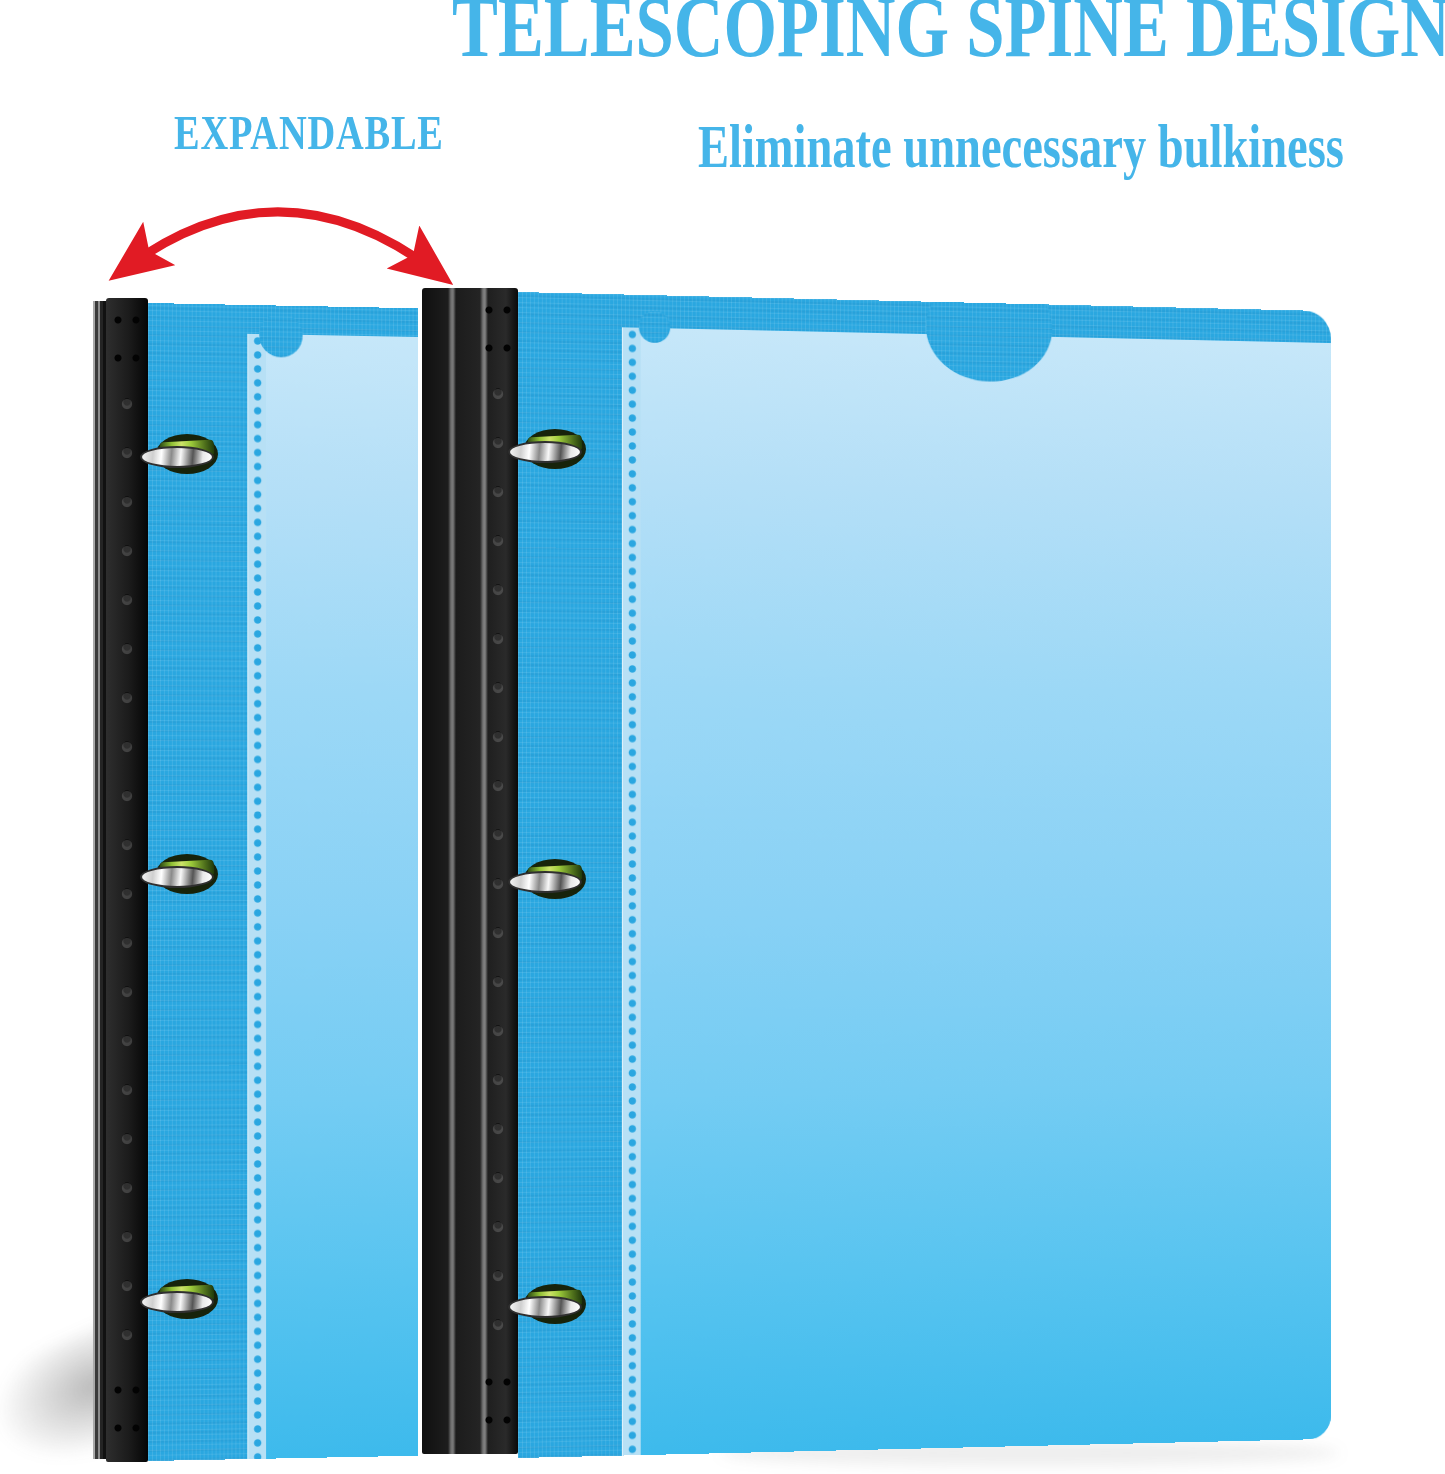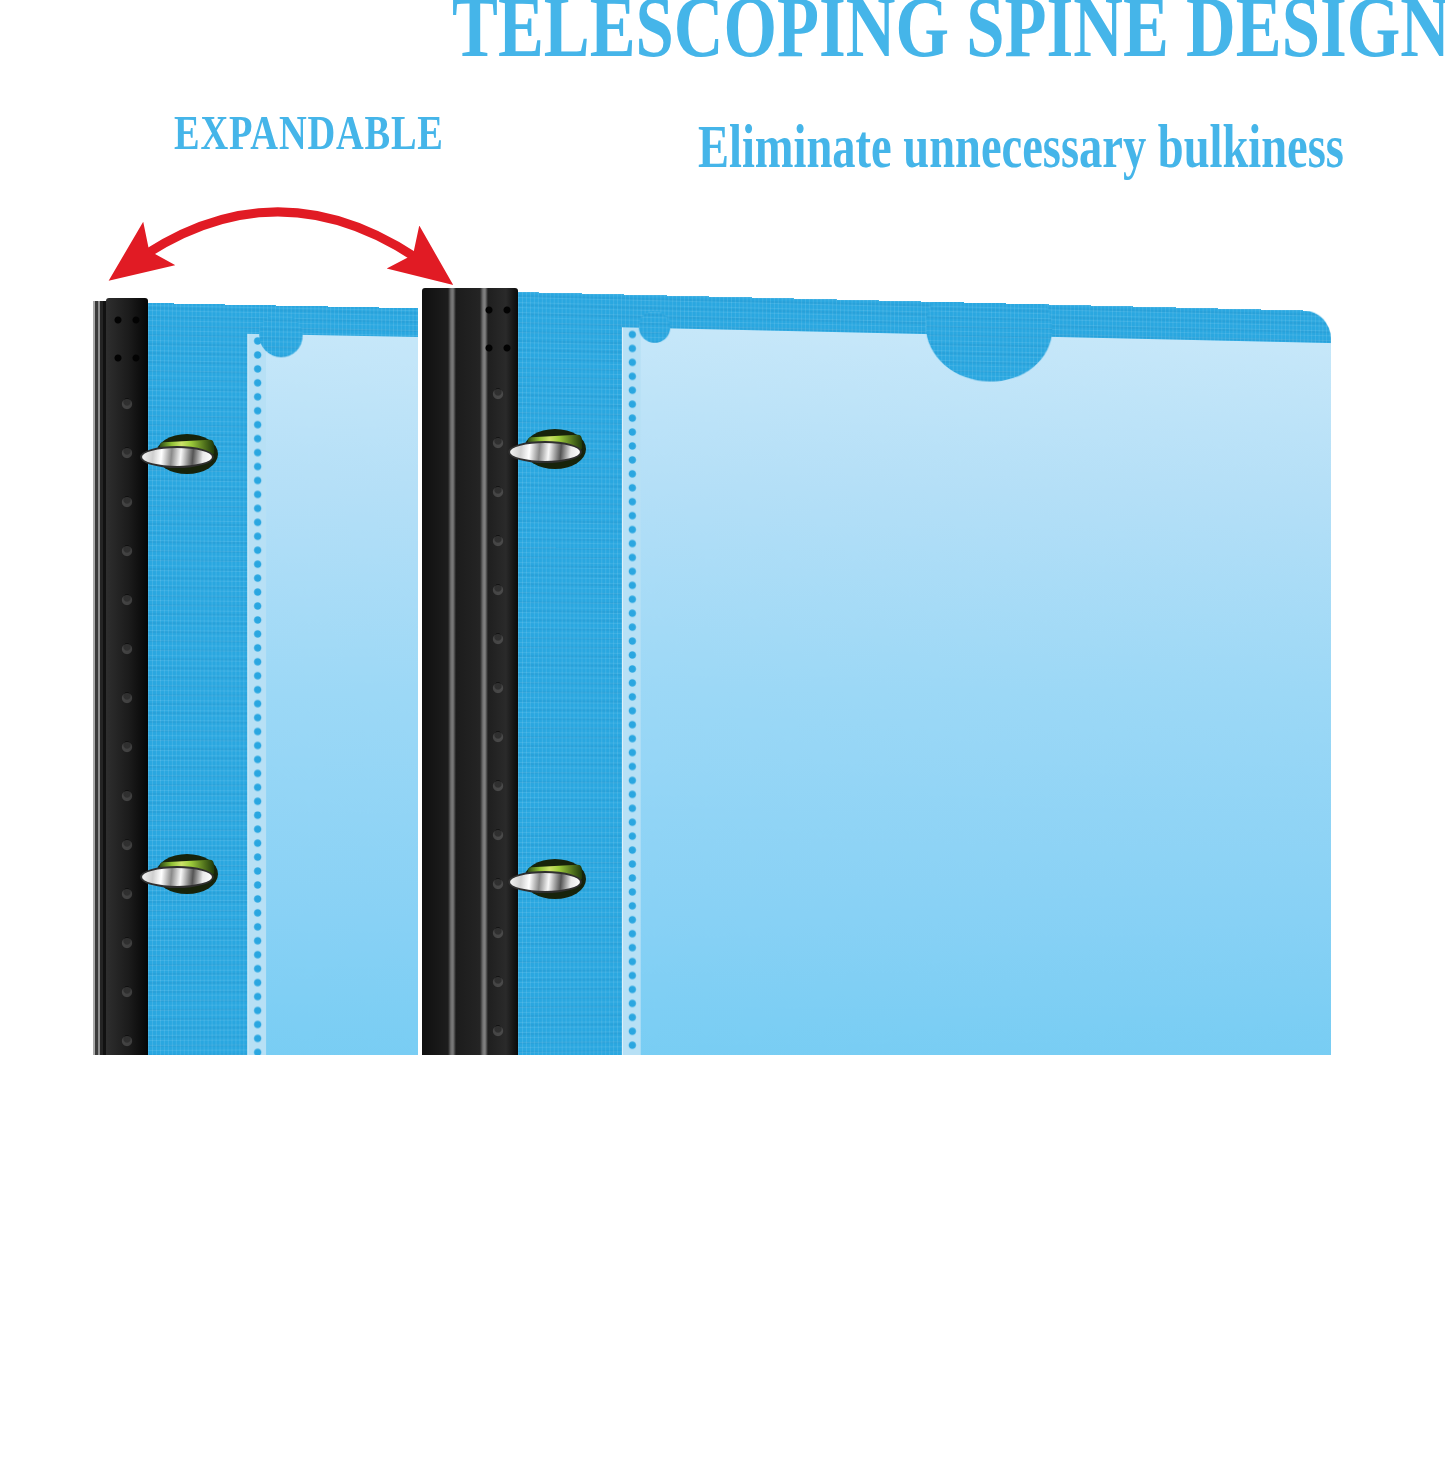--- a/index.html
+++ b/index.html
@@ -1,17 +1,17 @@
 <!DOCTYPE html>
 <html><head>
 <meta charset="utf-8">
 <style>
   html,body{margin:0;padding:0;background:#ffffff;}
   .stage{
-    position:relative;width:1445px;height:1055px;overflow:hidden;
+    position:relative;width:1445px;height:1474px;overflow:hidden;
     background:#ffffff;font-family:"Liberation Serif","DejaVu Serif",serif;
   }
   
   .headline{
     position:absolute;color:#45b5e9;font-weight:bold;white-space:nowrap;
     line-height:1;transform-origin:left top;
   }
   .title{left:452px;top:-16px;font-size:86px;transform:scaleX(.80);}
   .subtitle{left:698px;top:115px;font-size:62px;transform:scaleX(.75);}
   .expandable{left:174px;top:109px;font-size:48px;transform:scaleX(.80);letter-spacing:1px;}

